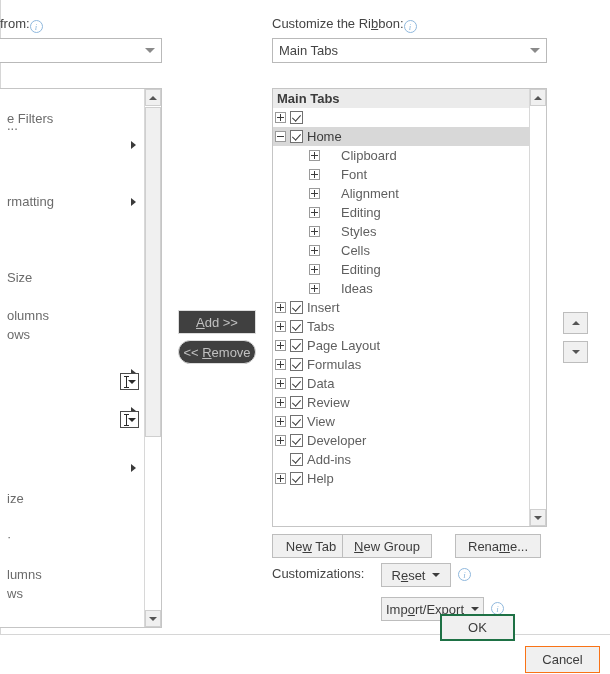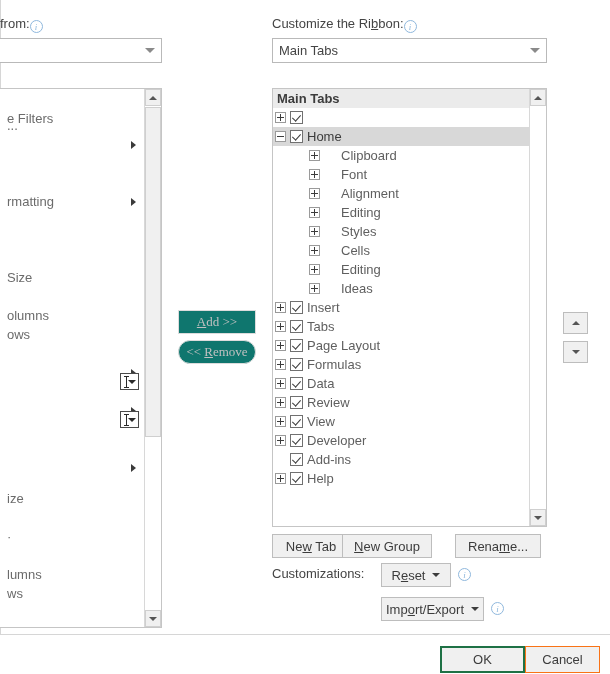--- a/index.html
+++ b/index.html
@@ -180,22 +180,21 @@
     color: #3c3c3c;
     display: flex;
     align-items: center;
     justify-content: center;
     font-family: "Liberation Sans", sans-serif;
     cursor: default;
   }
   .btn.disabled {
     color: #c0c0c0;
     border-color: #dcdcdc;
-    background: #0f766e;
-    font-family: Liberation Serif, serif;
+    background: #404040;
   }
   .btn .caret3 {
     width: 0; height: 0;
     border-left: 4px solid transparent;
     border-right: 4px solid transparent;
     border-top: 4px solid #3c3c3c;
     margin-left: 7px;
   }
 
   
@@ -533,18 +532,18 @@
 <span class="info-icon" style="position:absolute;left:458px;top:568px;">i</span>
 
 <div class="btn" style="left:381px;top:597px;width:103px;height:24px;">
   <span>Imp<span class="u">o</span>rt/Export</span>
   <span class="caret3"></span>
 </div>
 <span class="info-icon" style="position:absolute;left:491px;top:602px;">i</span>
 
 <div id="divider"></div>
 
-<div class="bigbtn focused" style="left:440px;top:646px;width:85px;">
+<div class="bigbtn focused" style="left:440px;top:614px;width:75px;">
   <span>OK</span>
 </div>
 <div class="bigbtn" style="left:525px;top:646px;width:75px;">
   <span>Cancel</span>
 </div>
 
 </body></html>

